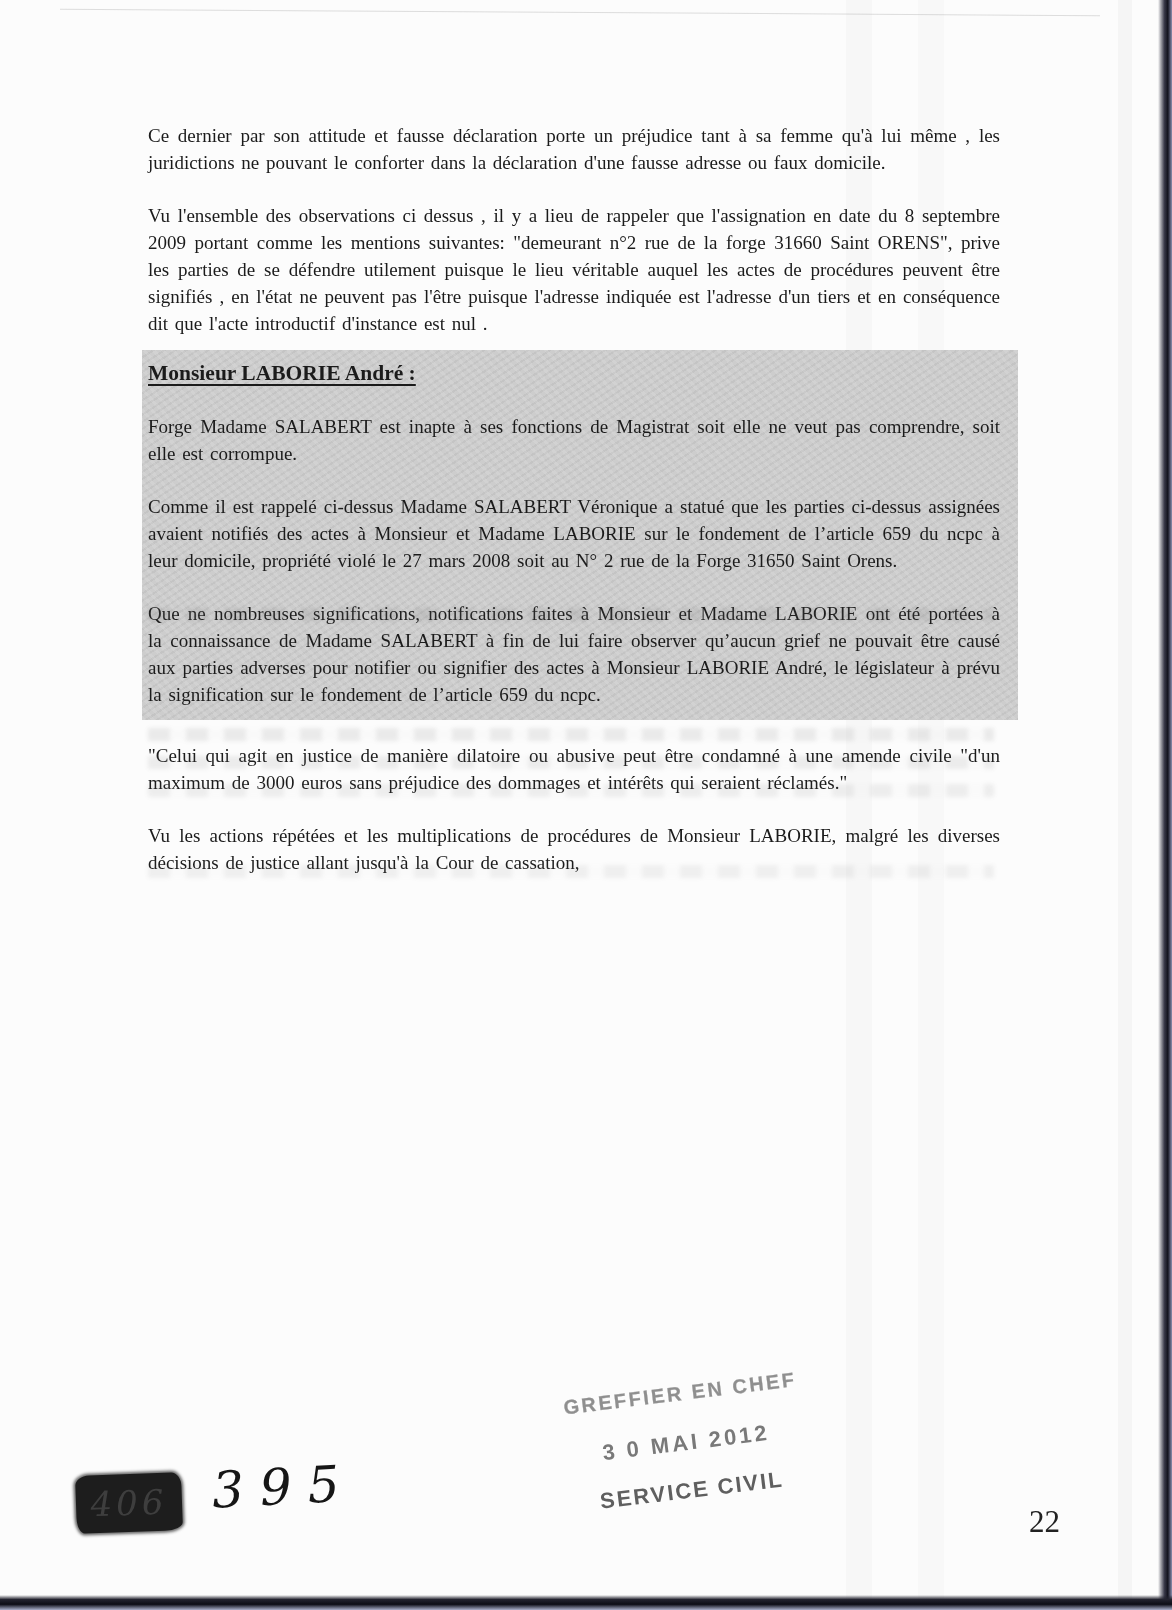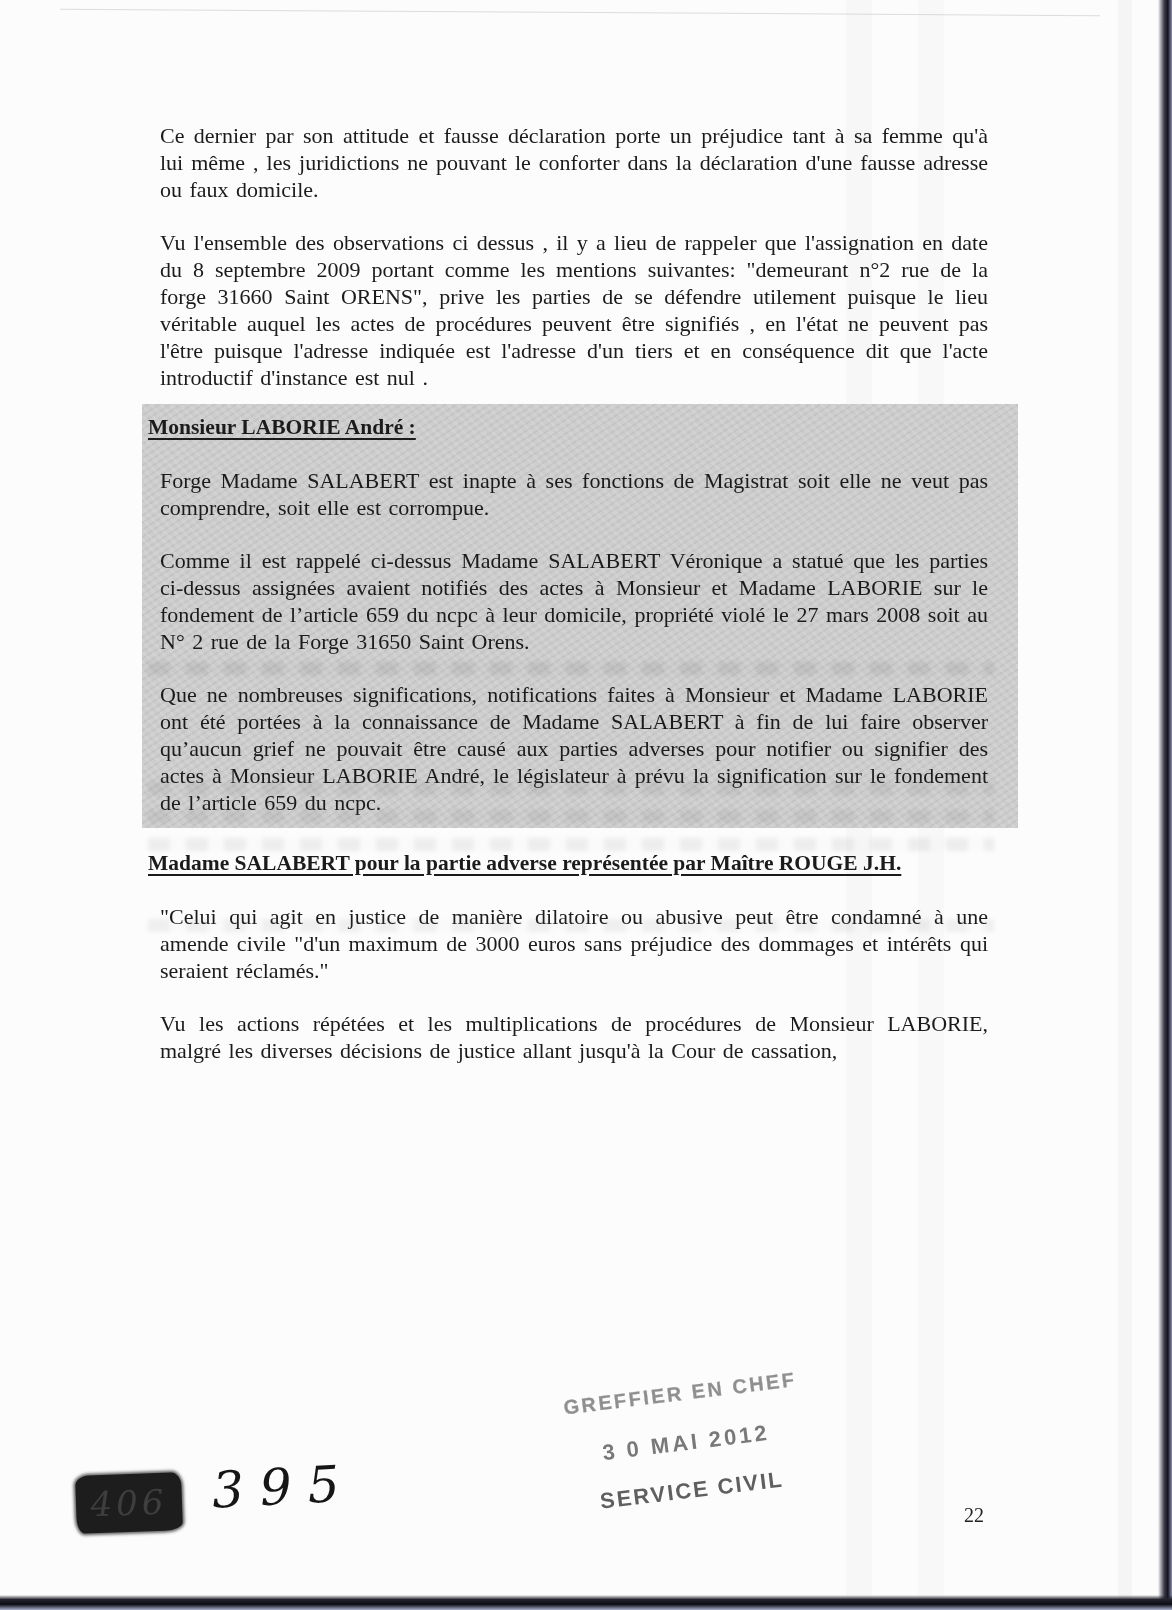--- a/index.html
+++ b/index.html
@@ -18,21 +18,21 @@
   .streak.s1{left:846px;}
   .streak.s2{left:918px;opacity:.035;}
   .streak.s3{left:1118px;opacity:.07;width:14px;}
   
   .edge-right{position:absolute;top:0;right:0;width:14px;height:100%;
     background:linear-gradient(to right, rgba(20,20,32,0), #3a3a4a 45%, #12121d 70%, #8b90b0 100%);}
   .edge-bottom{position:absolute;left:0;bottom:0;width:100%;height:15px;
     background:linear-gradient(to bottom, rgba(12,12,20,0) 0%, #23232f 30%, #0d0d16 62%, #aab0cc 100%);}
 
   .content{position:absolute;left:148px;top:0;width:852px;}
-  .content p{margin:0 12px 26px;line-height:27px;font-size:22px;text-align:justify;word-spacing:2px;}
+  .content p{margin:0 0 26px;line-height:27px;font-size:19px;text-align:justify;word-spacing:2px;}
   .content p:first-child{margin-top:122px;}
   h2,h3{font-size:21.5px;line-height:27px;margin:0 0 26px;font-weight:bold;
     text-decoration:underline;text-decoration-thickness:2px;text-underline-offset:4px;}
 
   .highlight{
     position:relative;display:block;
     margin:-13px -18px 22px -6px;
     padding:10px 18px 6px 6px;
     background-color:#cdcdcd;
     background-image:
@@ -66,21 +66,21 @@
     letter-spacing:16px;color:#161616;transform:rotate(-3deg);font-weight:500;}
   
   .redaction{position:absolute;left:76px;top:1474px;width:106px;height:58px;
     background:#1d1d1d;transform:rotate(-2deg);
     border-radius:14px 10px 18px 8px / 10px 14px 8px 16px;
     box-shadow:0 0 3px 2px rgba(29,29,29,.65);
     display:flex;align-items:center;justify-content:center;}
   .redaction span{font-family:"DejaVu Serif",serif;font-style:italic;font-size:34px;
     color:#3e3e3e;letter-spacing:4px;}
 
-  .page-number{position:absolute;left:964px;top:1504px;font-size:20px;color:#222;}
+  .page-number{position:absolute;left:1029px;top:1504px;font-size:31px;color:#222;}
 </style>
 </head>
 <body>
 
 <div class="page">
 
   <div class="top-hairline"></div>
   <div class="streak s1"></div>
   <div class="streak s2"></div>
   <div class="streak s3"></div>
@@ -94,21 +94,20 @@
       <div class="ghost g2"></div>
       <div class="ghost g3"></div>
       <div class="ghost g4"></div>
       <div class="ghost g5"></div>
       <h2>Monsieur LABORIE André :</h2>
       <p>Forge Madame SALABERT est inapte à ses fonctions de Magistrat soit elle ne veut pas comprendre, soit elle est corrompue.</p>
       <p>Comme il est rappelé ci-dessus Madame SALABERT Véronique a statué que les parties ci-dessus assignées avaient notifiés des actes à Monsieur et Madame LABORIE sur le fondement de l’article 659 du ncpc à leur domicile, propriété violé le 27 mars 2008 soit au N° 2 rue de la Forge 31650 Saint Orens.</p>
       <p>Que ne nombreuses significations, notifications faites à Monsieur et Madame LABORIE ont été portées à la connaissance de Madame SALABERT à fin de lui faire observer qu’aucun grief ne pouvait être causé aux parties adverses pour notifier ou signifier des actes à Monsieur LABORIE André, le législateur à prévu la signification sur le fondement de l’article 659 du ncpc.</p>
     </section>
 
-    <h2>Madame SALABERT pour la partie adverse représentée par Maître ROUGE J.H.</h2>
 
     <p>"Celui qui agit en justice de manière dilatoire ou abusive peut être condamné à une amende civile "d'un maximum de 3000 euros sans préjudice des dommages et intérêts qui seraient réclamés."</p>
     <p>Vu les actions répétées et les multiplications de procédures de Monsieur LABORIE, malgré les diverses décisions de justice allant jusqu'à la Cour de cassation,</p>
   </main>
 
   <div class="stamp">
     <div class="l1">GREFFIER EN CHEF</div>
     <div class="l2">3 0 MAI 2012</div>
     <div class="l3">SERVICE CIVIL</div>
   </div>

